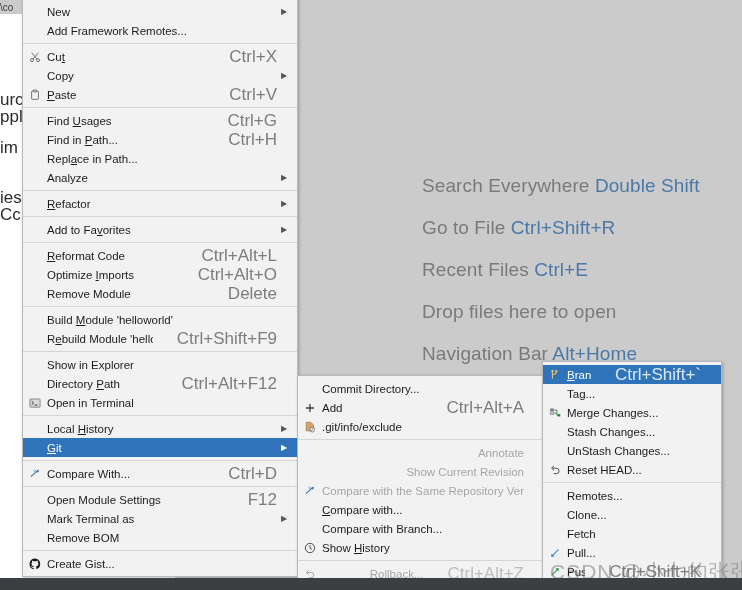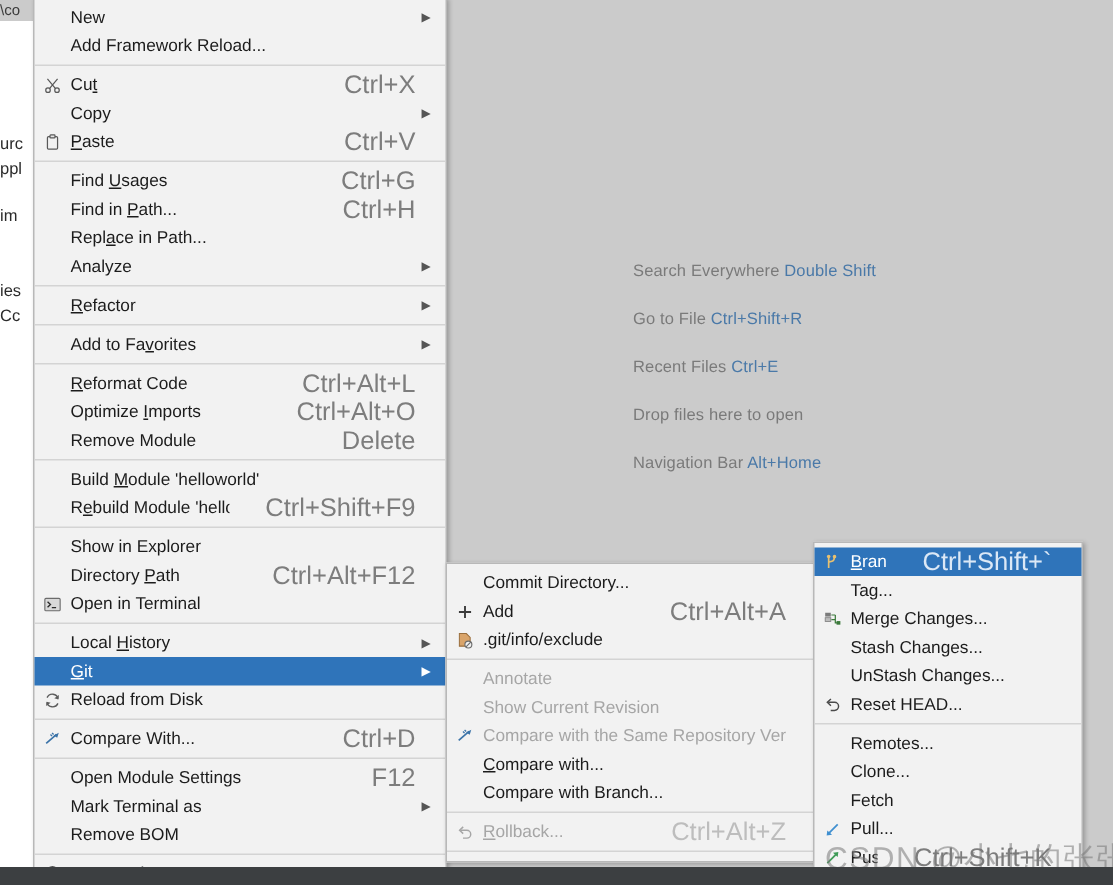--- a/index.html
+++ b/index.html
@@ -26,40 +26,40 @@
     left: 0; top: 0; width: 175px; height: 578px;
     background: #ffffff;
   }
   .ide-project-header {
     position: absolute;
     left: 0; top: 0; width: 175px; height: 14px;
     background: #cbcbcb;
   }
   .tree-text {
     position: absolute;
-    font-size: 11px;
+    font-size: 17px;
     color: #2b2b2b;
     white-space: nowrap;
     font-family: "Liberation Sans", sans-serif;
   }
   .tree-text.hdr { color: #3c3c3c; font-size: 10px; }
   .bottom-bar {
     position: absolute;
     left: 0; top: 578px; width: 742px; height: 12px;
     background: #3c3f41;
   }
 
   
   .hints {
     position: absolute;
     left: 422px; top: 175px;
     width: 300px;
   }
   .hint-row {
-    font-size: 11px;
+    font-size: 19px;
     color: #7a7a7a;
     margin-bottom: 20px;
     white-space: nowrap;
     letter-spacing: 0.1px;
   }
   .hint-key { color: #4a79a8; }
 
   
   .menu {
     position: absolute;
@@ -101,21 +101,21 @@
     width: 14px;
     min-width: 14px;
     text-align: center;
     color: #555;
     font-size: 8px;
     line-height: 1;
   }
   .mi.sel { background: #2f74ba; color: #ffffff; }
   .mi.sel .acc { color: #dbe8f6; }
   .mi.sel .arrow { color: #ffffff; }
-  .mi.dis { color: #a6a6a6; }
+  .mi.dis { color: #a6a6a6; text-align: right; }
   .mi.dis .acc { color: #bdbdbd; }
   .sep {
     height: 1px;
     background: #d4d4d4;
     margin: 3px 0;
   }
   .mnem { text-decoration: underline; text-underline-offset: 1px; }
 
   
   #menu-context   { left: 22px;  top: -2px;  width: 276px; }
@@ -160,21 +160,21 @@
     </div>
 
   <div class="menu" id="menu-context">
       <div class="mi">
         <span class="ico"></span>
         <span class="lbl">New</span>
         <span class="arrow">▶</span>
       </div>
       <div class="mi">
         <span class="ico"></span>
-        <span class="lbl">Add Framework Reload...</span>
+        <span class="lbl">Add Framework Remotes...</span>
         <span class="arrow"></span>
       </div>
       <div class="sep"></div>
       <div class="mi">
         <span class="ico">
           <svg width="12" height="12" viewBox="0 0 16 16">
             <g stroke="#595959" fill="none" stroke-width="1.1">
               <circle cx="4" cy="12.2" r="2"></circle>
               <circle cx="12" cy="12.2" r="2"></circle>
               <path d="M5.3 10.8 L12.5 2.2 M10.7 10.8 L3.5 2.2"></path>
@@ -296,34 +296,20 @@
       <div class="mi">
         <span class="ico"></span>
         <span class="lbl">Local <span class="mnem">H</span>istory</span>
         <span class="arrow">▶</span>
       </div>
       <div class="mi sel">
         <span class="ico"></span>
         <span class="lbl"><span class="mnem">G</span>it</span>
         <span class="arrow">▶</span>
       </div>
-      <div class="mi">
-        <span class="ico">
-          <svg width="12" height="12" viewBox="0 0 16 16">
-            <g fill="none" stroke="#5d5d5d" stroke-width="1.3">
-              <path d="M13 6.4 A5.2 5.2 0 0 0 3.2 5.4"></path>
-              <path d="M3 9.6 A5.2 5.2 0 0 0 12.8 10.6"></path>
-            </g>
-            <path d="M13.8 3.2 L13.2 7 L9.6 5.9 Z" fill="#5d5d5d"></path>
-            <path d="M2.2 12.8 L2.8 9 L6.4 10.1 Z" fill="#5d5d5d"></path>
-          </svg>
-        </span>
-        <span class="lbl">Reload from Disk</span>
-        <span class="arrow"></span>
-      </div>
       <div class="sep"></div>
       <div class="mi">
         <span class="ico">
           <svg width="12" height="12" viewBox="0 0 16 16">
             <path d="M2.4 11.4 L11.6 3.4" stroke="#3b73a8" stroke-width="1.5" fill="none"></path>
             <path d="M13.6 2 L12.2 6.4 L9 4.4 Z" fill="#3b73a8"></path>
             <path d="M7.6 2.2 L9 3.6 M6.2 3.6 L7.6 5" stroke="#3b73a8" stroke-width="1.2"></path>
           </svg>
         </span>
         <span class="lbl">Compare With...</span>
@@ -408,20 +394,30 @@
         <span class="arrow"></span>
       </div>
       <div class="mi">
         <span class="ico"></span>
         <span class="lbl"><span class="mnem">C</span>ompare with...</span>
         <span class="arrow"></span>
       </div>
       <div class="mi">
         <span class="ico"></span>
         <span class="lbl">Compare with Branch...</span>
+        <span class="arrow"></span>
+      </div>
+      <div class="mi">
+        <span class="ico">
+          <svg width="12" height="12" viewBox="0 0 16 16">
+            <circle cx="8" cy="8" r="6.2" fill="none" stroke="#3c3c3c" stroke-width="1.2"></circle>
+            <path d="M8 4.4 V8.2 L10.6 9.8" stroke="#3c3c3c" stroke-width="1.2" fill="none"></path>
+          </svg>
+        </span>
+        <span class="lbl">Show <span class="mnem">H</span>istory</span>
         <span class="arrow"></span>
       </div>
       <div class="sep"></div>
       <div class="mi dis">
         <span class="ico">
           <svg width="12" height="12" viewBox="0 0 16 16">
             <g fill="none" stroke="#a6a6a6" stroke-width="1.3">
               <path d="M4 6 H9.6 A3.5 3.5 0 0 1 9.6 13 H6.2"></path>
               <path d="M6.4 3 L3.2 6 L6.4 9"></path>
             </g>

